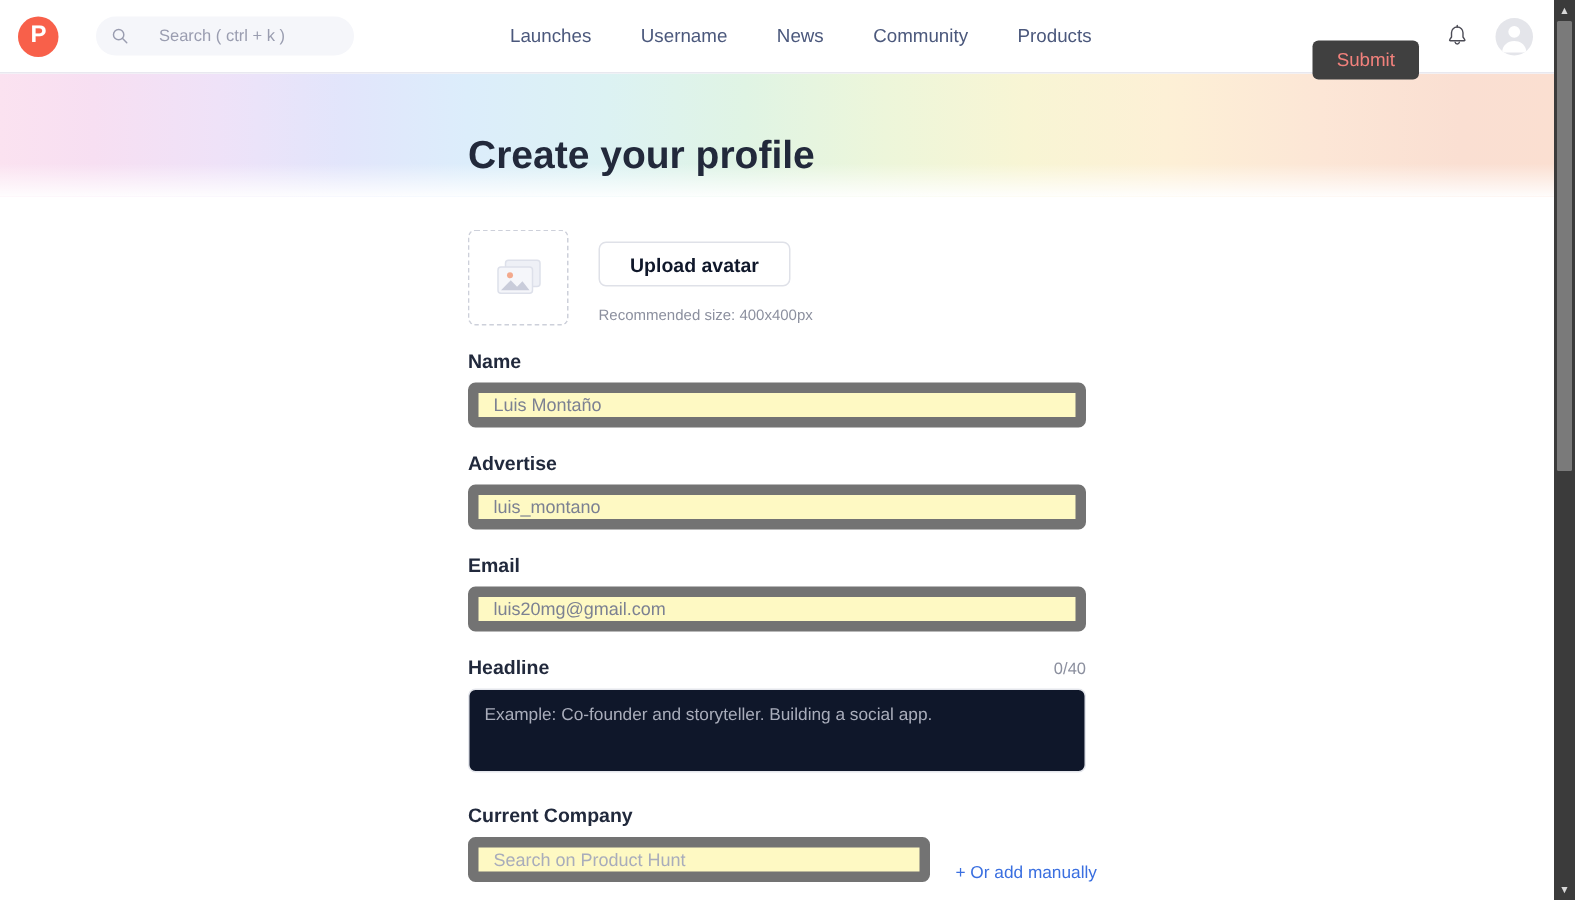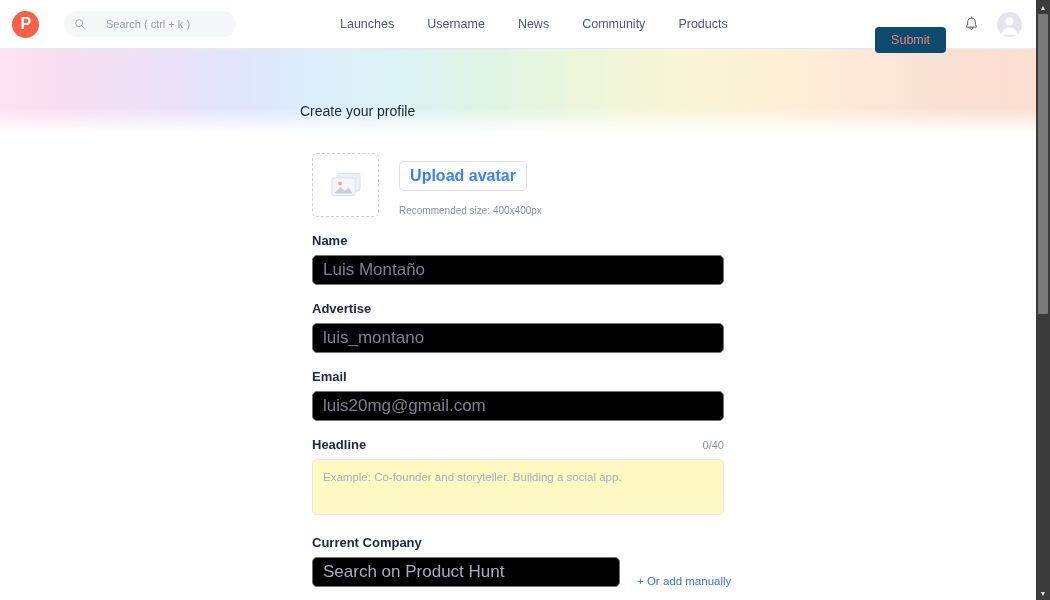--- a/index.html
+++ b/index.html
@@ -88,21 +88,21 @@
   }
 
   .topbar-right {
     margin-left: auto;
     display: flex;
     align-items: center;
     gap: 17px;
   }
 
   .submit-btn {
-    background: #0c4a6e;
+    background: #404040;
     color: #f2817c;
     border: none;
     font-size: 12.5px;
     font-family: inherit;
     padding: 6px 16px;
     border-radius: 4px;
     cursor: pointer;
     white-space: nowrap;
     margin-top: 32px;
   }
@@ -144,24 +144,24 @@
     content: "";
     position: absolute;
     left: 0; right: 0; bottom: 0;
     height: 22px;
     background: linear-gradient(180deg, rgba(255,255,255,0) 0%, rgba(255,255,255,0.92) 100%);
     pointer-events: none;
   }
 
   .hero-title {
     position: absolute;
-    left: 300px;
+    left: 312px;
     bottom: 12px;
-    font-size: 14px;
-    font-weight: normal;
+    font-size: 26px;
+    font-weight: bold;
     color: #22293b;
     z-index: 2;
   }
 
   
   .form-wrap {
     padding-left: 312px;
     padding-top: 22px;
     width: 1036px;
   }
@@ -187,23 +187,23 @@
 
   .avatar-right { padding-top: 8px; }
 
   .upload-btn {
     width: 128px;
     height: 30px;
     background: #ffffff;
     border: 1px solid #dfe1e8;
     border-radius: 5px;
     font-family: inherit;
-    font-size: 16px;
+    font-size: 13px;
     font-weight: bold;
-    color: #3b82f6;
+    color: #0f172a;
     cursor: pointer;
   }
 
   .rec-size {
     margin-top: 14px;
     font-size: 10px;
     color: #8c909f;
     white-space: nowrap;
   }
 
@@ -222,37 +222,37 @@
   }
   .char-count {
     margin-left: auto;
     font-size: 11px;
     color: #8c909f;
   }
 
   .text-input {
     width: 412px;
     height: 30px;
-    border: 1px solid #737373;
+    border: 7px solid #737373;
     border-radius: 5px;
-    background: #000000;
+    background: #fef9c3;
     font-family: inherit;
-    font-size: 17px;
+    font-size: 12px;
     color: #7c8192;
     padding: 0 10px;
     outline: none;
   }
   .text-input::placeholder { color: #a9adbb; }
 
   .text-area {
     width: 412px;
     height: 56px;
     border: 1px solid #e4e6ec;
     border-radius: 5px;
-    background: #fef9c3;
+    background: #0f172a;
     font-family: inherit;
     font-size: 11.5px;
     color: #7c8192;
     padding: 9px 10px;
     outline: none;
     resize: none;
     line-height: 1.4;
   }
   .text-area::placeholder { color: #a9adbb; }
 

